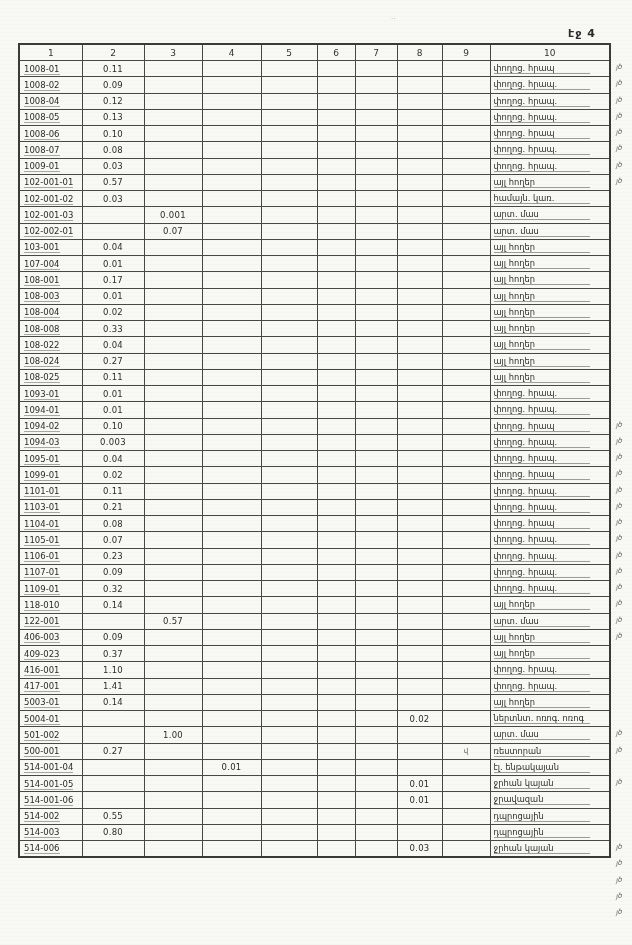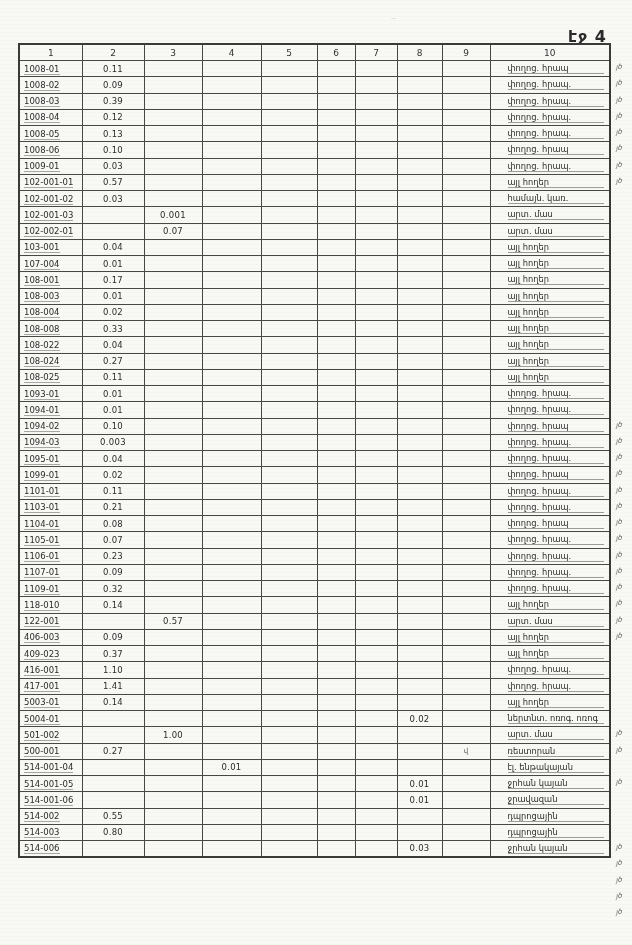--- a/index.html
+++ b/index.html
@@ -6,42 +6,42 @@
   body{
     width:632px;height:945px;position:relative;overflow:hidden;
     background:#f8f8f5;
     background-image:repeating-linear-gradient(0deg, rgba(0,0,0,0.015) 0 1px, transparent 1px 4px);
     font-family:"DejaVu Sans", sans-serif;
     color:#2e2e2e;
     -webkit-font-smoothing:antialiased;
   }
   .page-label{
     position:absolute;left:568px;top:27px;
-    font-size:16px;font-weight:bold;color:#2a2a2a;letter-spacing:1px;
+    font-size:11px;font-weight:bold;color:#2a2a2a;letter-spacing:1px;
   }
   table.scan{
     position:absolute;left:18px;top:43px;width:591px;
     border-collapse:collapse;table-layout:fixed;
     font-size:8.5px;color:#2b2b2b;
   }
   table.scan, table.scan td, table.scan th{
     border:1px solid #474744;
   }
   table.scan{border:2px solid #3a3a38;}
   thead th{
     height:15px;font-size:9px;font-weight:normal;color:#333;
     text-align:center;vertical-align:middle;padding:0;
     border-bottom:1.5px solid #3a3a38;
   }
   tbody tr{height:16.25px;}
   td{padding:0;vertical-align:middle;overflow:hidden;white-space:nowrap;}
   td.c1{text-align:left;padding-left:4px;}
   td.c2,td.c3,td.c4,td.c5,td.c6,td.c7,td.c8{text-align:center;}
   td.c9{text-align:center;font-size:7px;color:#555;}
-  td.c10{text-align:left;padding-left:17px;font-size:8.3px;}
+  td.c10{text-align:left;padding-left:3px;font-size:8.3px;}
   td.c1 span{border-bottom:1px solid rgba(45,45,45,0.40);padding-bottom:0px;}
   td.c10 span{
     display:inline-block;min-width:96px;
     border-bottom:1px solid rgba(45,45,45,0.45);
   }
   td.c2 span,td.c3 span,td.c4 span,td.c8 span{letter-spacing:0.3px;}
   .margin-marks{
     position:absolute;left:610px;top:43px;width:22px;height:880px;
     pointer-events:none;
   }
@@ -107,32 +107,20 @@
         <td class="c3"></td>
         <td class="c4"></td>
         <td class="c5"></td>
         <td class="c6"></td>
         <td class="c7"></td>
         <td class="c8"></td>
         <td class="c9"></td>
         <td class="c10"><span>փողոց. հրապ.</span></td>
       </tr>
       <tr>
-        <td class="c1"><span>1008-03</span></td>
-        <td class="c2"><span>0.39</span></td>
-        <td class="c3"></td>
-        <td class="c4"></td>
-        <td class="c5"></td>
-        <td class="c6"></td>
-        <td class="c7"></td>
-        <td class="c8"></td>
-        <td class="c9"></td>
-        <td class="c10"><span>փողոց. հրապ.</span></td>
-      </tr>
-      <tr>
         <td class="c1"><span>1008-04</span></td>
         <td class="c2"><span>0.12</span></td>
         <td class="c3"></td>
         <td class="c4"></td>
         <td class="c5"></td>
         <td class="c6"></td>
         <td class="c7"></td>
         <td class="c8"></td>
         <td class="c9"></td>
         <td class="c10"><span>փողոց. հրապ.</span></td>
@@ -153,20 +141,32 @@
         <td class="c1"><span>1008-06</span></td>
         <td class="c2"><span>0.10</span></td>
         <td class="c3"></td>
         <td class="c4"></td>
         <td class="c5"></td>
         <td class="c6"></td>
         <td class="c7"></td>
         <td class="c8"></td>
         <td class="c9"></td>
         <td class="c10"><span>փողոց. հրապ</span></td>
+      </tr>
+      <tr>
+        <td class="c1"><span>1008-07</span></td>
+        <td class="c2"><span>0.08</span></td>
+        <td class="c3"></td>
+        <td class="c4"></td>
+        <td class="c5"></td>
+        <td class="c6"></td>
+        <td class="c7"></td>
+        <td class="c8"></td>
+        <td class="c9"></td>
+        <td class="c10"><span>փողոց. հրապ.</span></td>
       </tr>
       <tr>
         <td class="c1"><span>1009-01</span></td>
         <td class="c2"><span>0.03</span></td>
         <td class="c3"></td>
         <td class="c4"></td>
         <td class="c5"></td>
         <td class="c6"></td>
         <td class="c7"></td>
         <td class="c8"></td>

